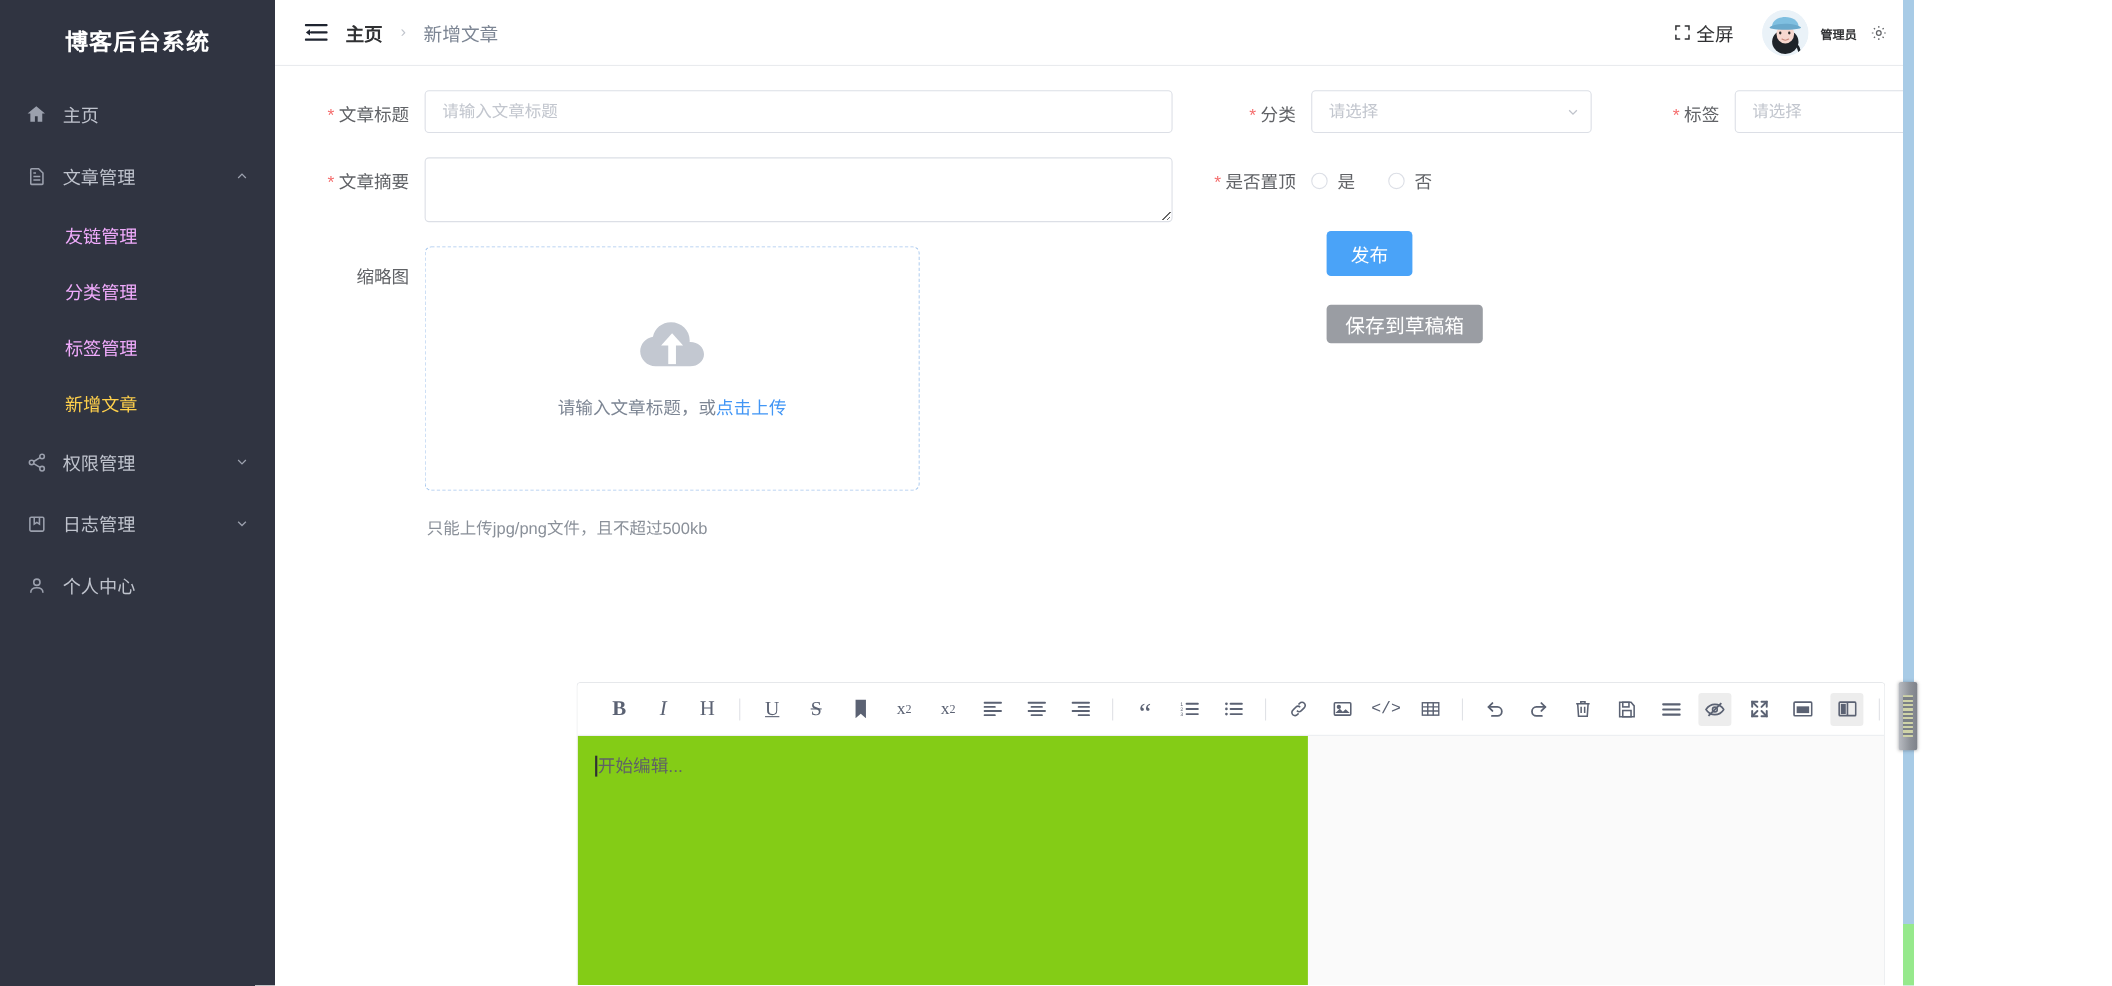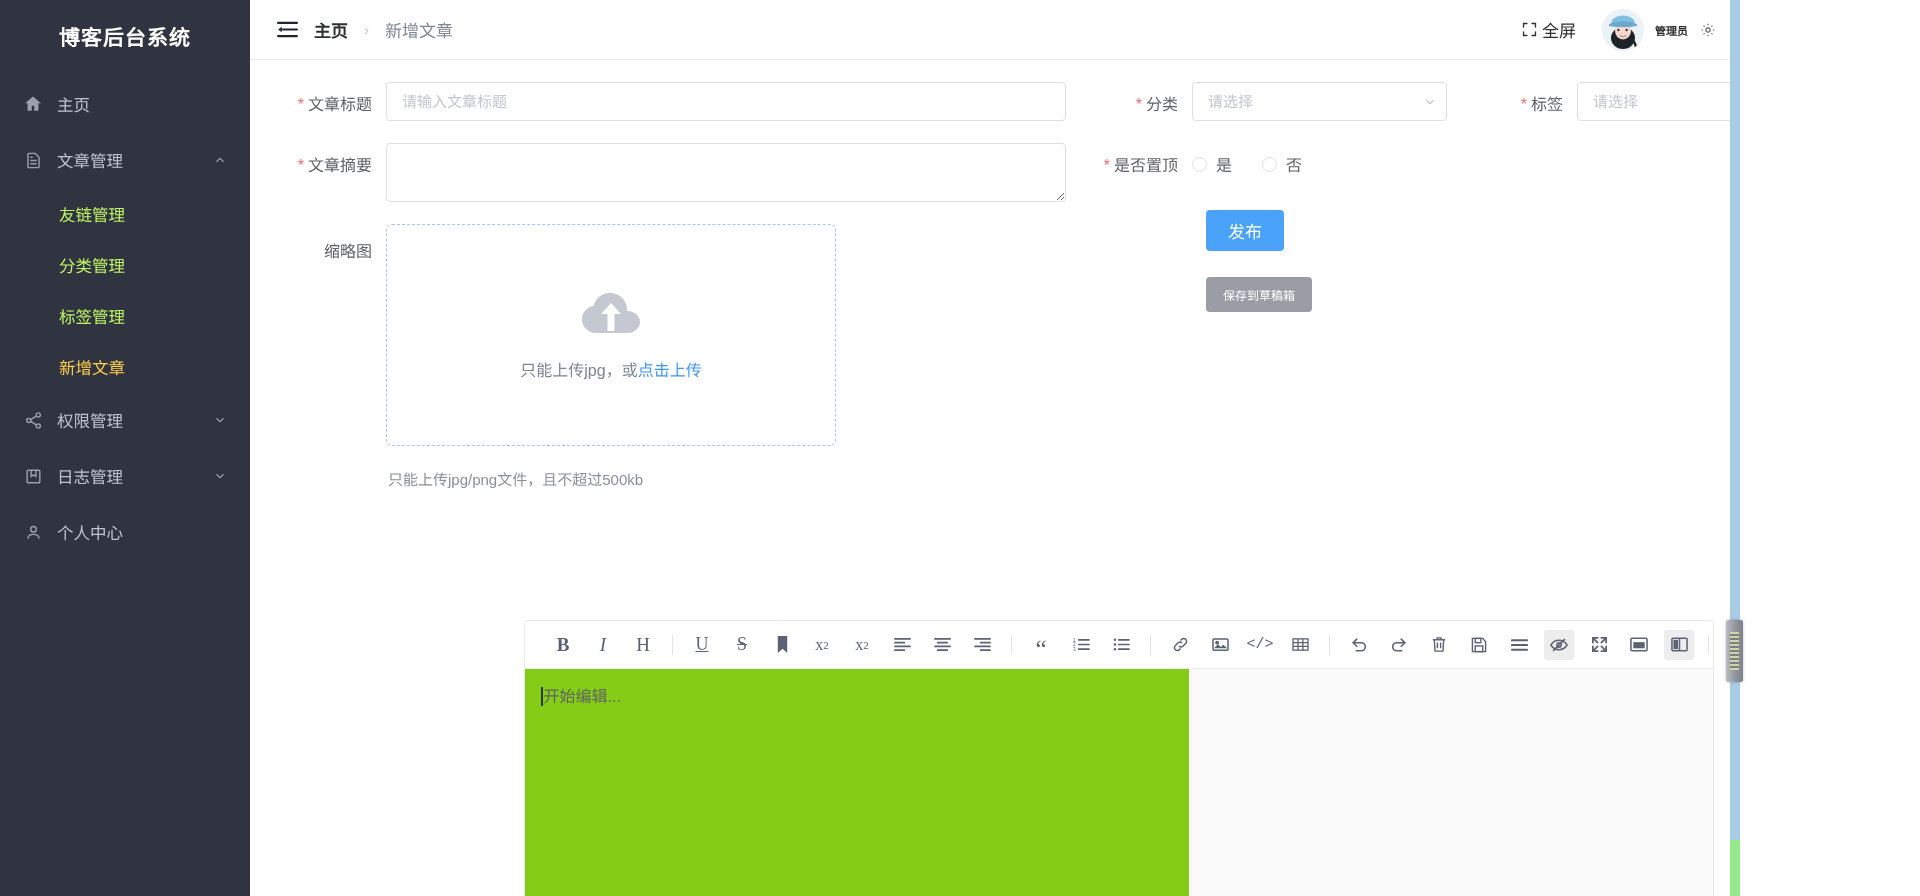--- a/index.html
+++ b/index.html
@@ -37,21 +37,21 @@
     color: #9ba0ad; flex: 0 0 auto;
   }
   .menu-item .mi-label { flex: 1 1 auto; white-space: nowrap; }
   .menu-item .mi-arrow {
     width: 16px; height: 16px; display: inline-flex;
     align-items: center; justify-content: center; color: #9ba0ad;
     margin-left: 8px;
   }
   .submenu-item {
     height: 51px; display: flex; align-items: center;
-    padding-left: 59px; color: #bef264; font-size: 16.5px;
+    padding-left: 59px; color: #f0abfc; font-size: 16.5px;
     cursor: pointer; white-space: nowrap;
   }
   .submenu-item.active { color: #ffd04b; }
 
   
   .main {
     flex: 1 1 auto; height: 896px;
     display: flex; flex-direction: column;
     background: #ffffff; overflow: hidden; position: relative;
   }
@@ -142,21 +142,21 @@
   
   .btn {
     border: none; border-radius: 4px; cursor: pointer;
     font-family: "Liberation Sans", sans-serif;
   }
   .btn-publish {
     background: #4aa3f8; color: #fff; font-size: 17px;
     padding: 0 22px; height: 41px; display: block; margin-bottom: 26px;
   }
   .btn-draft {
-    background: #9a9da3; color: #ffffff; font-size: 12px;
+    background: #9a9da3; color: #ffffff; font-size: 18px;
     padding: 0 17px; height: 35px; display: block;
   }
 
   
   .editor-wrap {
     position: absolute; left: 274px; right: 26px; top: 560px; bottom: 0;
     border: 1px solid #e6e8eb; border-bottom: none; border-radius: 4px 4px 0 0;
     background: #fff; display: flex; flex-direction: column; overflow: hidden;
   }
   .ed-toolbar {
@@ -366,21 +366,21 @@
             <div>
               <div class="upload-box">
                 <span class="cloud-icon">
                   <svg width="66" height="50" viewBox="0 0 66 50" fill="#c3c8d1">
                     <path d="M18 44C10.3 44 4 37.9 4 30.4c0-6.7 5-12.3 11.6-13.3C17 9.6 23.8 4 32 4c9.4 0 17 7.4 17 16.5 0 .5 0 1-.1 1.5h.6c7 0 12.5 5 12.5 11s-5.5 11-12.5 11H18z"></path>
                     <rect x="29.5" y="22" width="7" height="20" fill="#ffffff"></rect>
                     <path d="M33 14l10 11H23z" fill="#ffffff"></path>
                   </svg>
                 </span>
                 <div class="upload-text">
-                  <span>只能上传jpg，或</span><span class="link">点击上传</span>
+                  <span>请输入文章标题，或</span><span class="link">点击上传</span>
                 </div>
               </div>
               <div class="upload-tip">只能上传jpg/png文件，且不超过500kb</div>
             </div>
           </div>
         </div>
 
         <div class="col-right">
           <div style="display:flex;align-items:flex-start;">
             <div class="frow" style="margin-right:44px">

